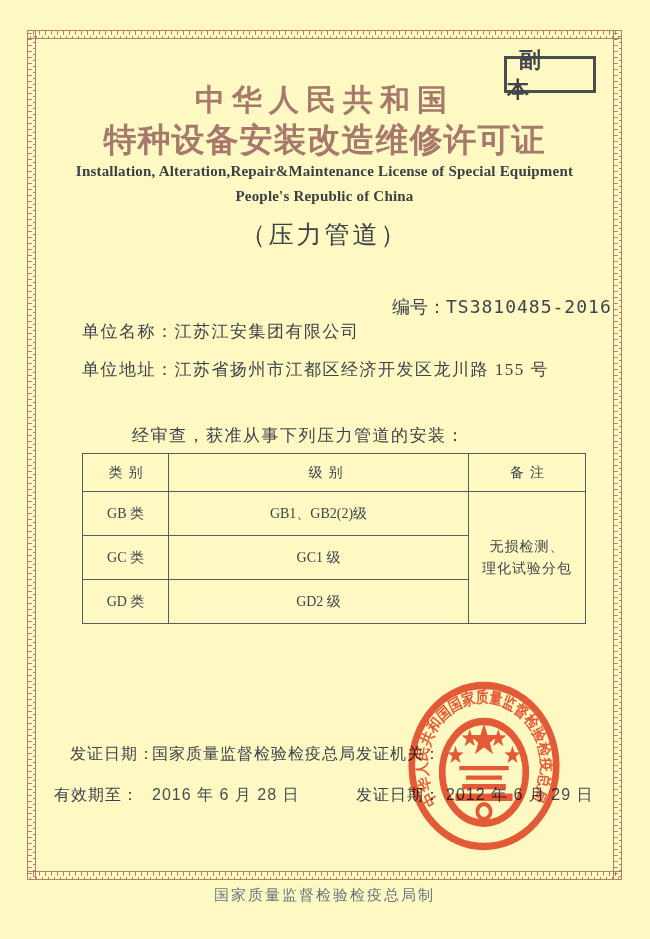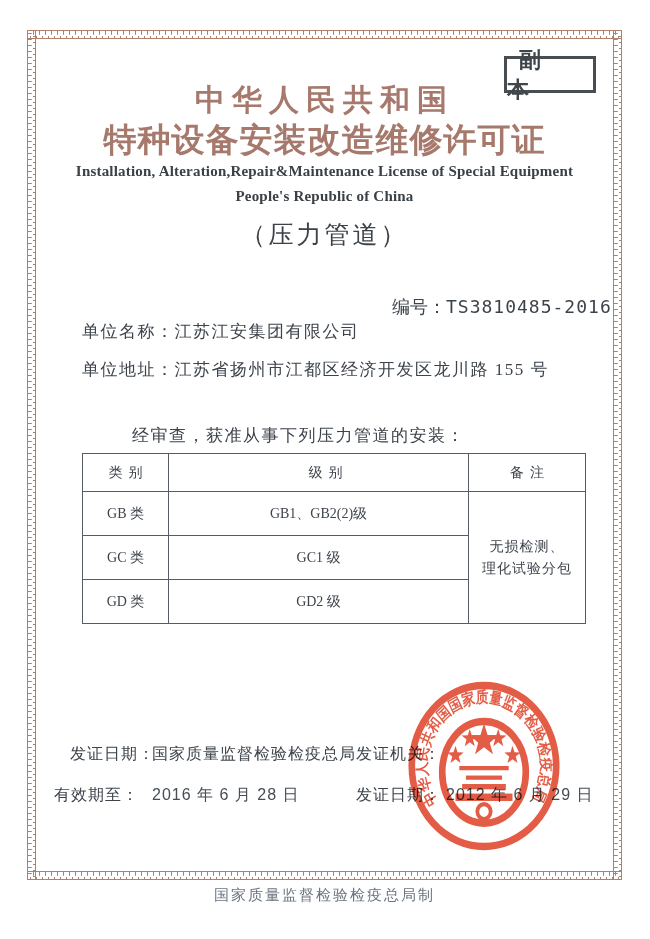--- a/index.html
+++ b/index.html
@@ -1,18 +1,18 @@
 <!DOCTYPE html>
 <html><head>
 <meta charset="utf-8">
 <style>
   html,body{margin:0;padding:0;background:#e8e7ea;}
   .page{
     position:relative;width:650px;height:939px;margin:0 auto;
-    background:#ffffff;overflow:hidden;
+    background:#fef9c3;overflow:hidden;
     font-family:"Liberation Serif","DejaVu Serif",serif;
     color:#3d434b;
   }
   
   .bh{position:absolute;height:9px;width:595px;left:27px;
     background:
       linear-gradient(#b0806a,#b0806a) 0 0 / 100% 1.3px no-repeat,
       linear-gradient(#b0806a,#b0806a) 0 100% / 100% 1.3px no-repeat,
       repeating-linear-gradient(90deg,#b0806a 0 1.3px,rgba(0,0,0,0) 1.3px 6px) 0 1.3px / 100% 3.8px no-repeat,
       repeating-linear-gradient(90deg,#b0806a 0 1.3px,rgba(0,0,0,0) 1.3px 6px) 3px 6.4px / 100% 3.8px no-repeat;

